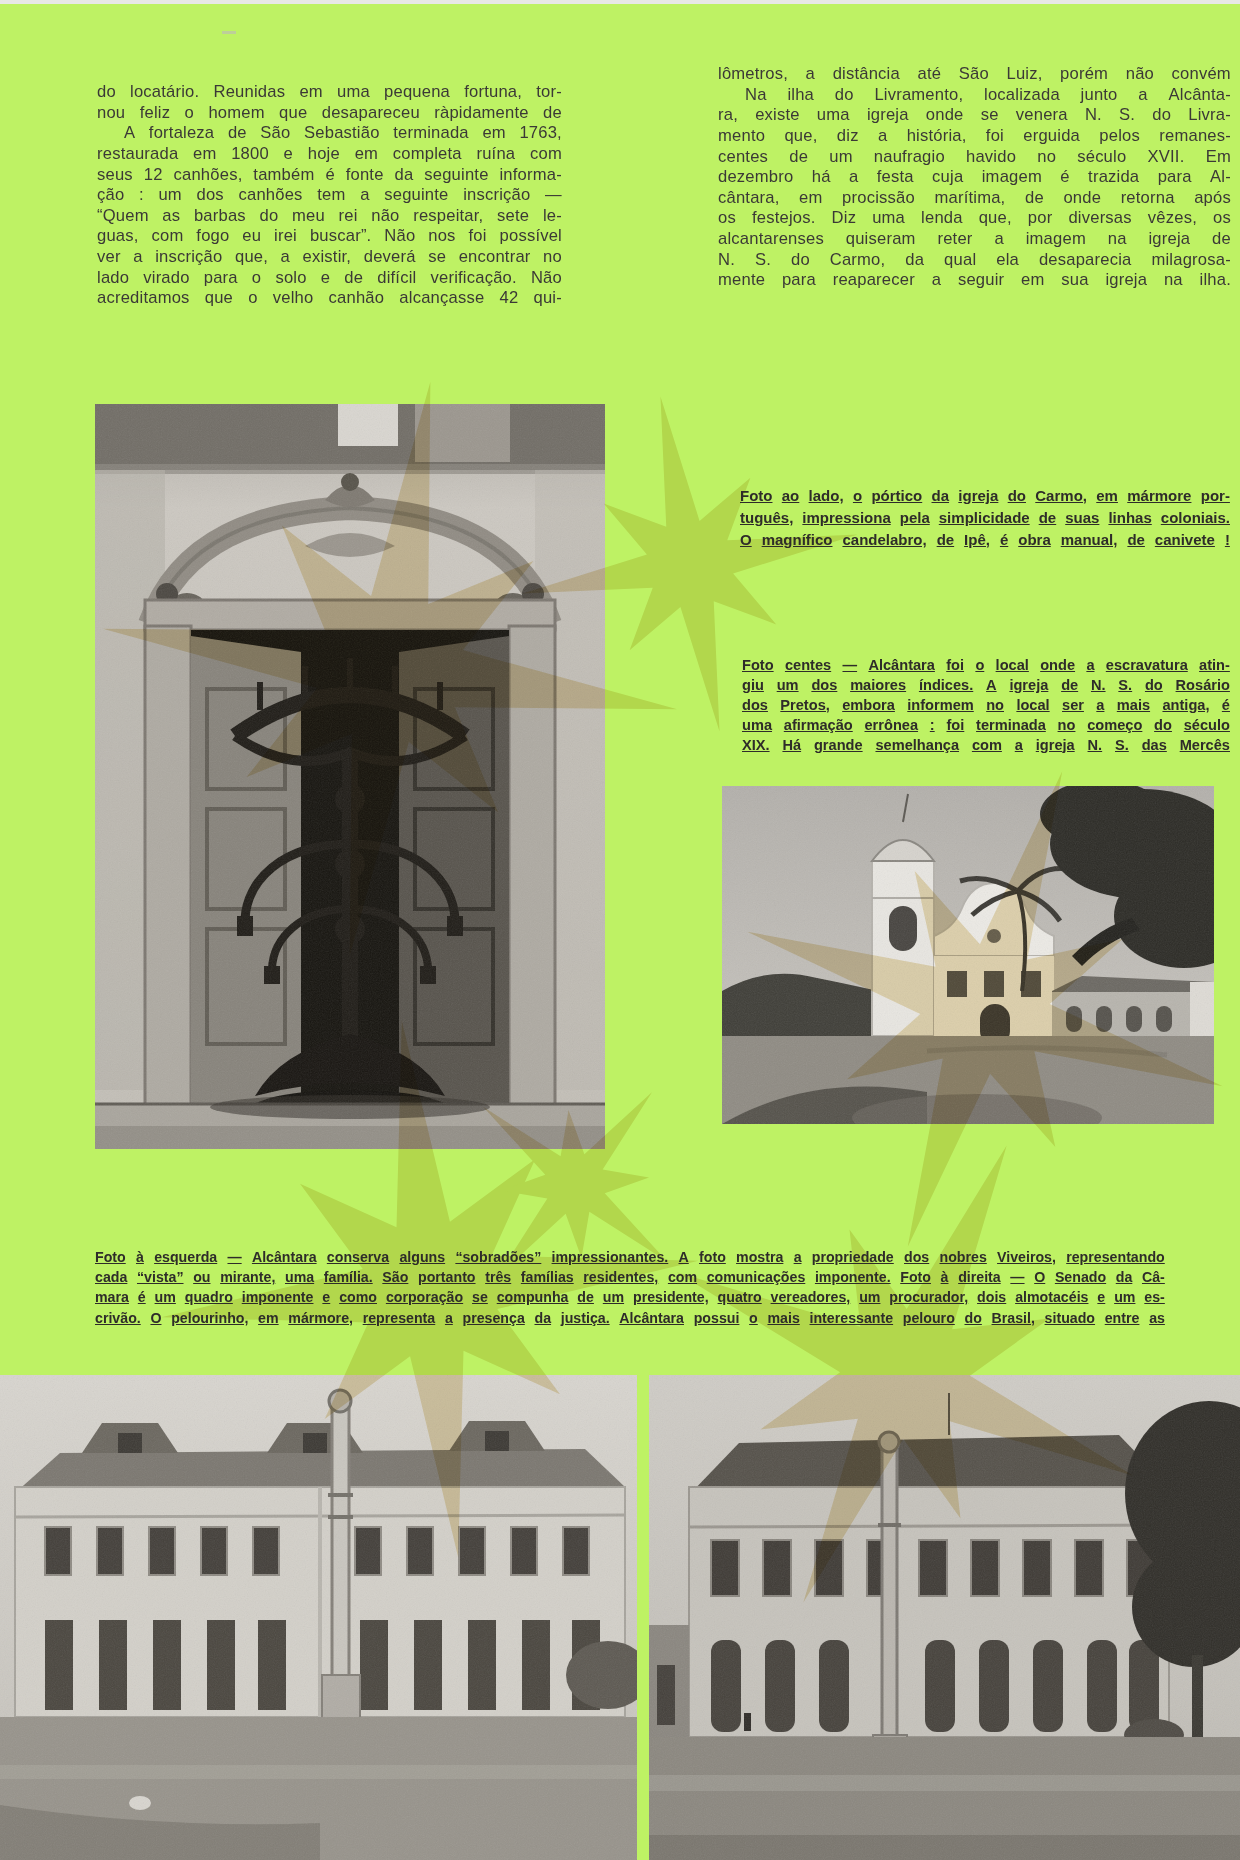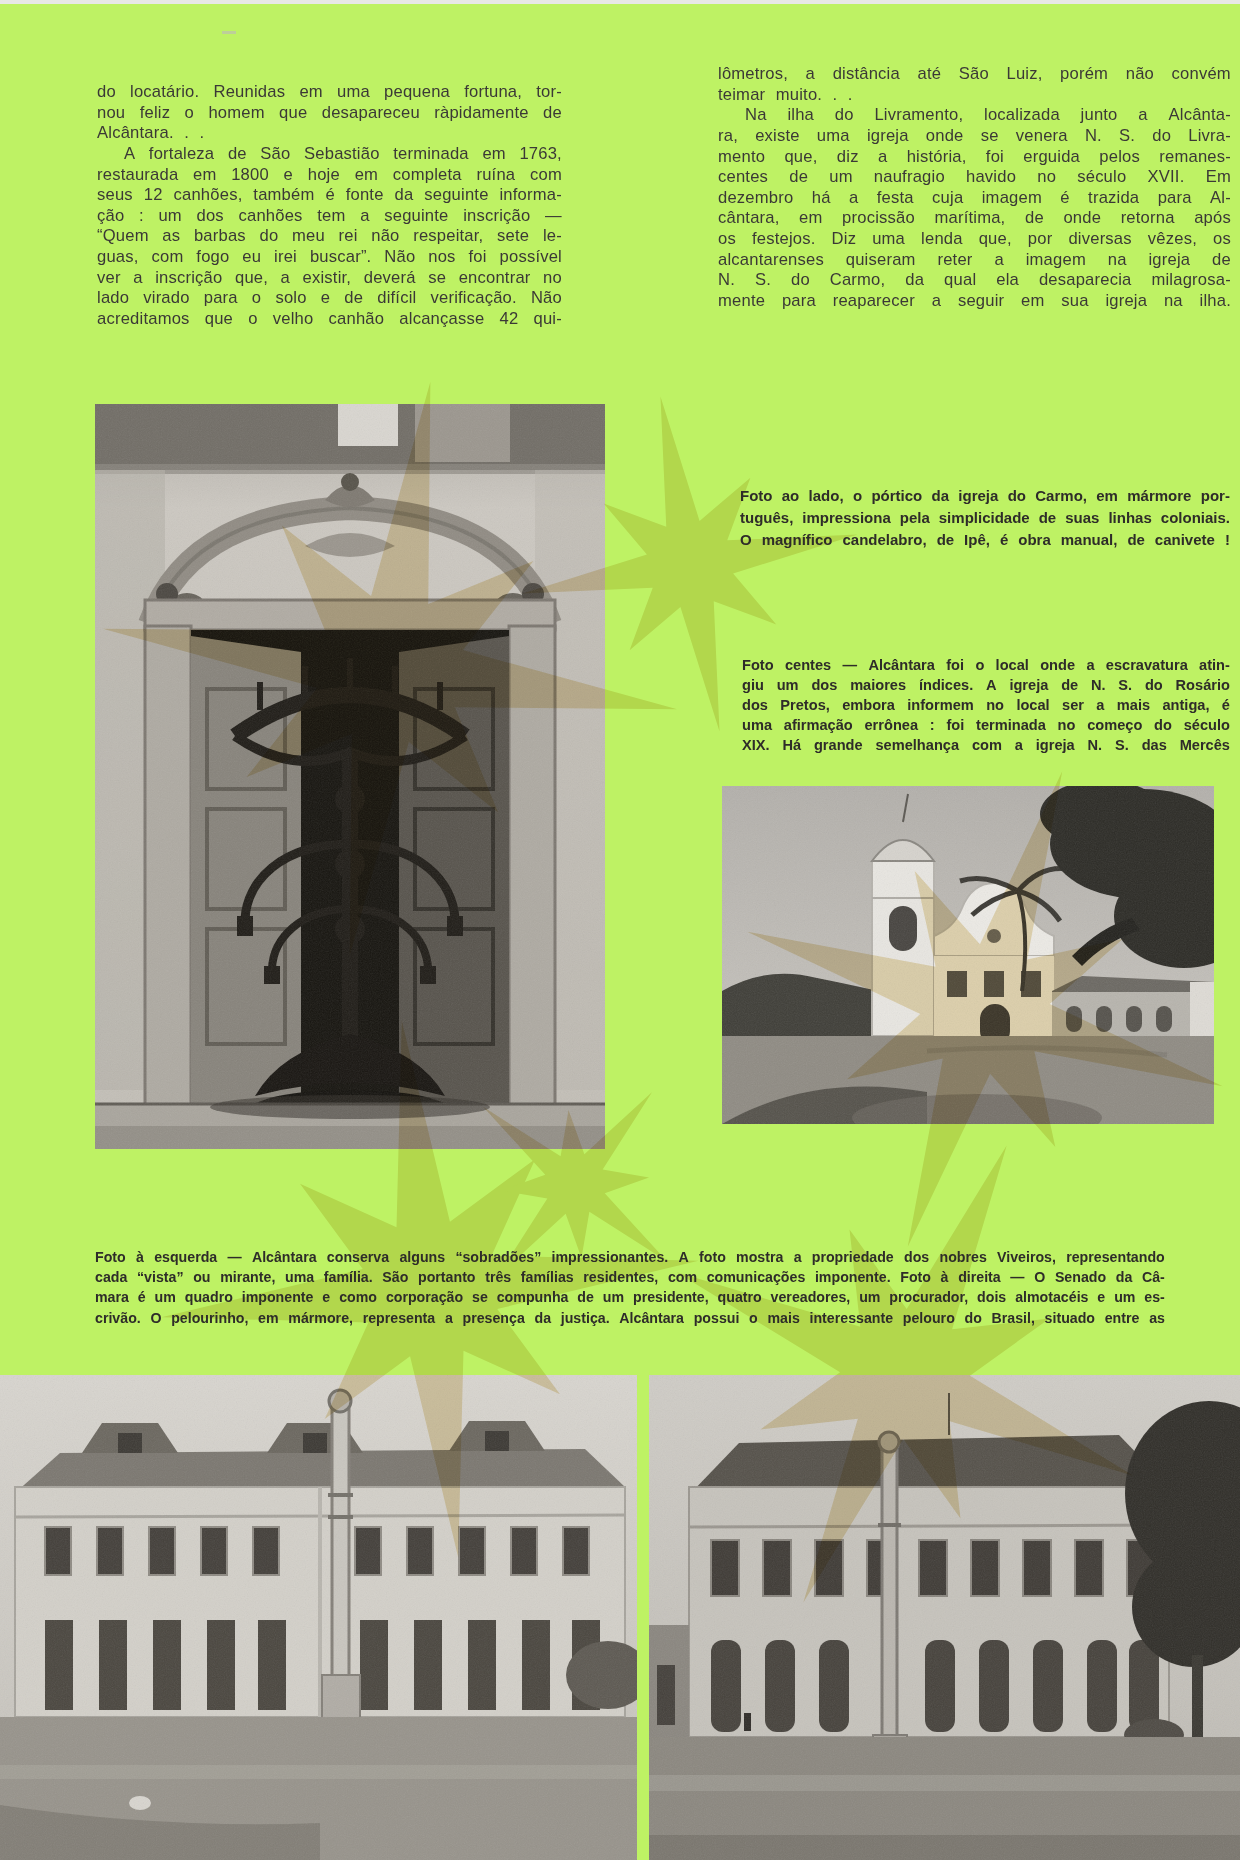--- a/index.html
+++ b/index.html
@@ -4,21 +4,21 @@
 <style>
   html,body{margin:0;padding:0;background:#e8e8e6;}
   .page{
     position:relative;width:1240px;height:1860px;margin:4px auto;
     background:#bef264;overflow:hidden;
     font-family:"Liberation Sans","DejaVu Sans",sans-serif;
   }
   
   .col{position:absolute;z-index:6;color:#3b3936;font-size:16.6px;line-height:20.65px;letter-spacing:0.012em;}
   .col .tl{height:20.65px;overflow:visible;}
-  .caption{position:absolute;z-index:6;color:#2e2c29;font-weight:bold;}
+  .caption{position:absolute;z-index:6;color:#2e2c29;font-weight:bold;text-decoration:underline;}
   .c1{left:740px;top:481px;width:490px;font-size:15px;line-height:21.8px;}
   .c2{left:742px;top:652px;width:488px;font-size:14.6px;line-height:19.9px;}
   .c3{left:95px;top:1243px;width:1070px;font-size:14.2px;line-height:20.2px;}
   .caption .tl{overflow:visible;}
   .c1 .tl{height:21.8px;} .c2 .tl{height:19.9px;} .c3 .tl{height:20.2px;}
   .just{display:flex;justify-content:space-between;}
   .plain{word-spacing:0.34em;}
   .ind{padding-left:27px;}
   .left-col{left:97px;top:78px;width:465px;}
   .right-col{left:718px;top:60px;width:513px;}
@@ -55,21 +55,20 @@
       <div class="tl just">
         <span>nou</span>
         <span>feliz</span>
         <span>o</span>
         <span>homem</span>
         <span>que</span>
         <span>desapareceu</span>
         <span>ràpidamente</span>
         <span>de</span>
       </div>
-      <div class="tl plain">Alcântara. . .</div>
       <div class="tl just ind">
         <span>A</span>
         <span>fortaleza</span>
         <span>de</span>
         <span>São</span>
         <span>Sebastião</span>
         <span>terminada</span>
         <span>em</span>
         <span>1763,</span>
       </div>
@@ -171,21 +170,20 @@
         <span>lômetros,</span>
         <span>a</span>
         <span>distância</span>
         <span>até</span>
         <span>São</span>
         <span>Luiz,</span>
         <span>porém</span>
         <span>não</span>
         <span>convém</span>
       </div>
-      <div class="tl plain">teimar muito. . .</div>
       <div class="tl just ind">
         <span>Na</span>
         <span>ilha</span>
         <span>do</span>
         <span>Livramento,</span>
         <span>localizada</span>
         <span>junto</span>
         <span>a</span>
         <span>Alcânta-</span>
       </div>

